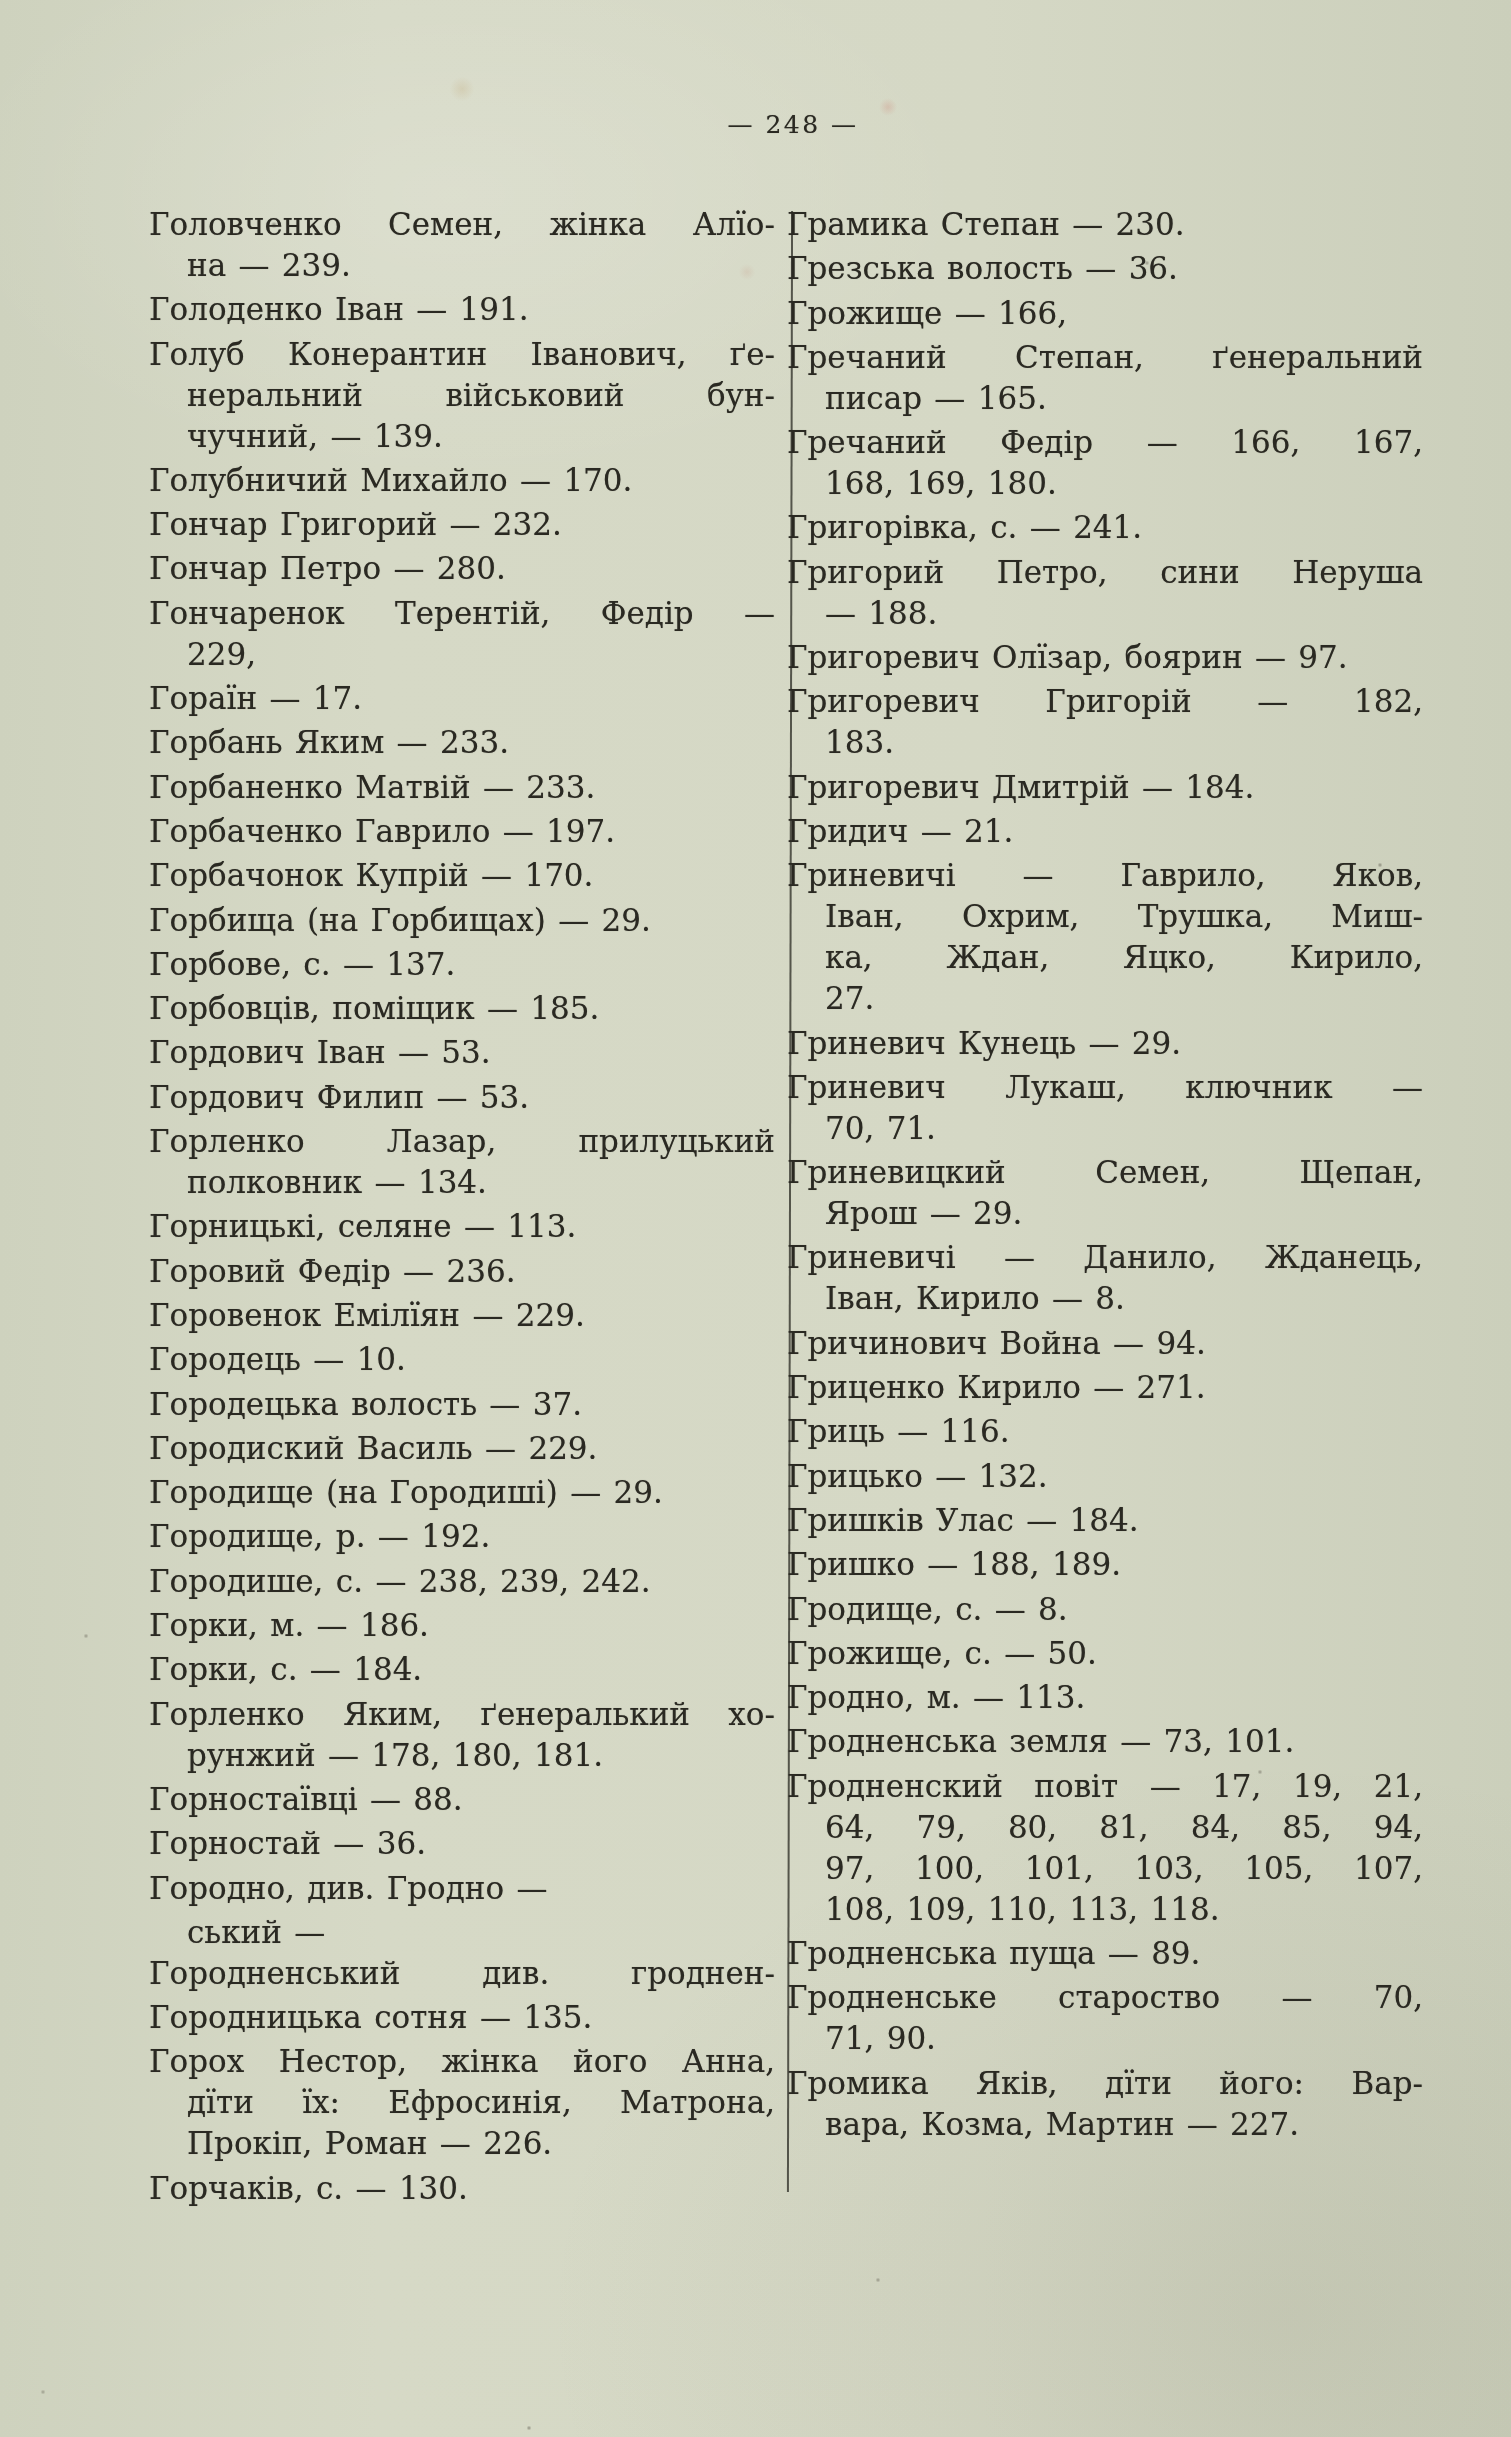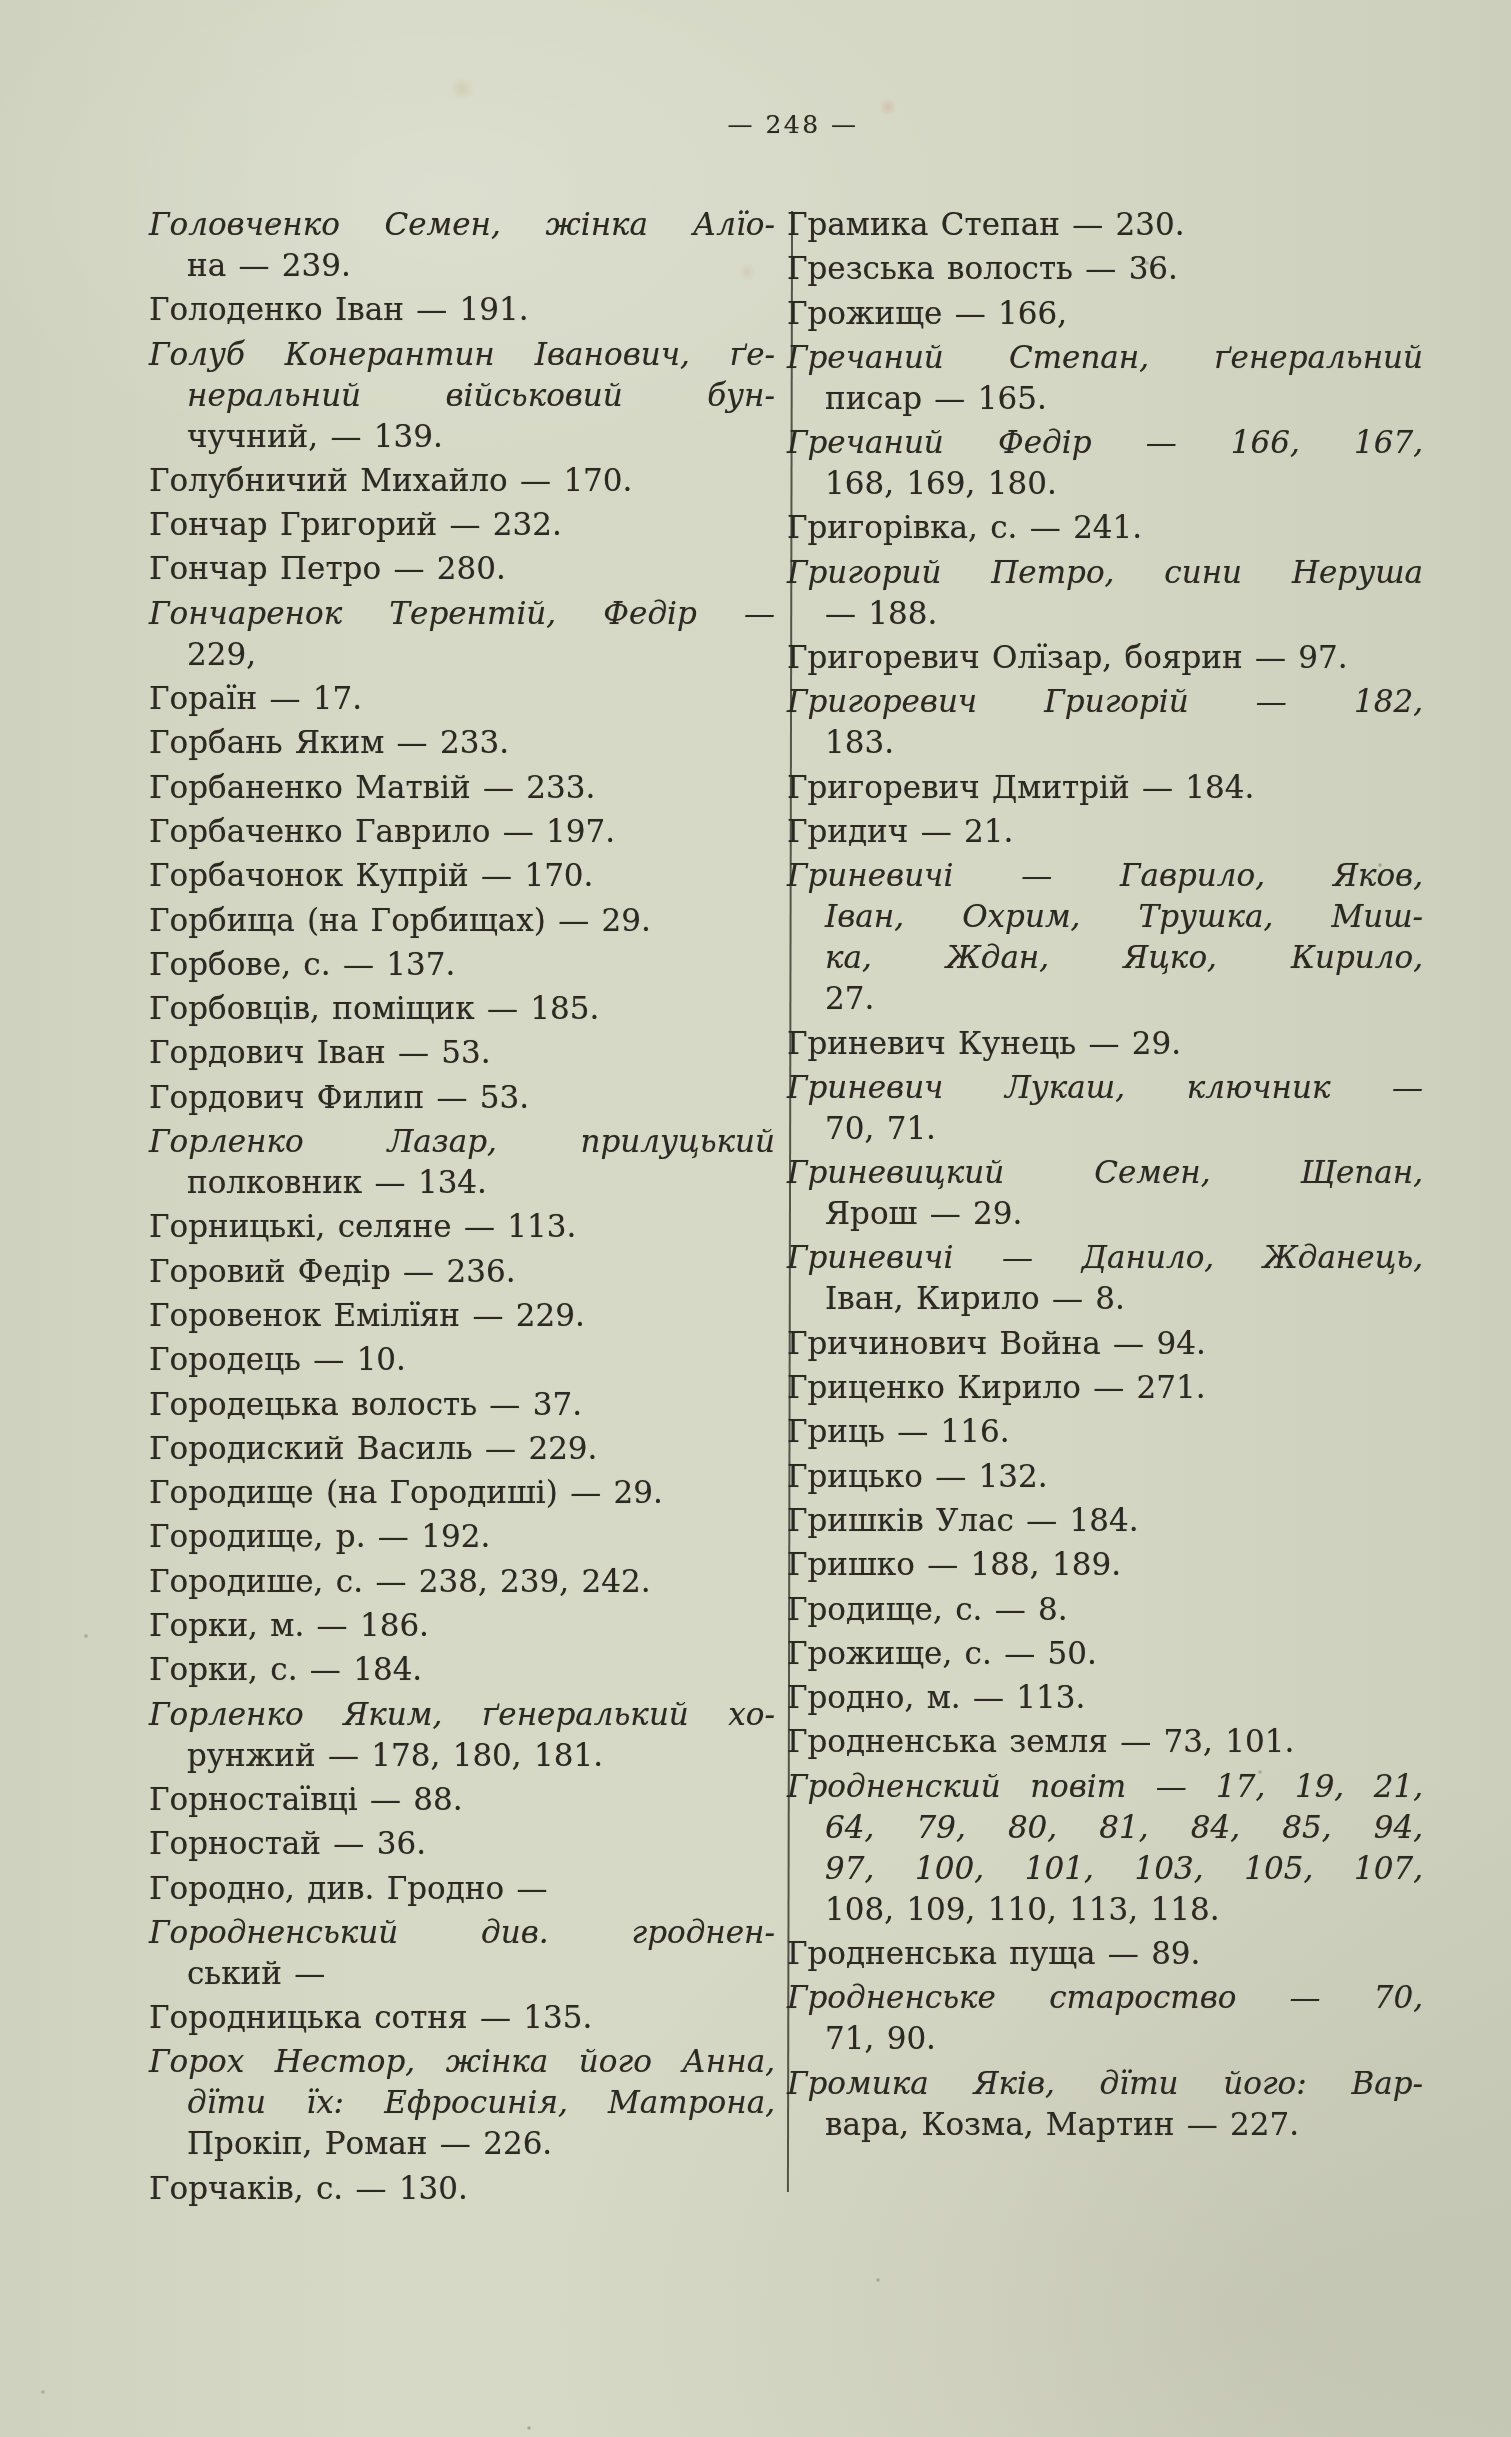--- a/index.html
+++ b/index.html
@@ -50,21 +50,21 @@
   }
   .column { position: absolute; top: 204px; }
   .column-left  { left: 149px; width: 626px; }
   .column-right { left: 787px; width: 636px; }
   .entry { margin: 0 0 3.3px 0; }
   .line {
     word-spacing: 2.5px;
     text-shadow: 0 0 0.8px rgba(42,41,34,.40);
   }
   .line.cont { padding-left: 38px; }
-  .line.full { text-align: justify; text-align-last: justify; font-style: italic; }
+  .line.full { text-align: justify; text-align-last: justify; }
 </style>
 </head>
 <body>
 
 <div class="page">
   <div class="page-number">— 248 —</div>
 
   <div class="column column-left" id="col-left">
       <div class="entry">
         <div class="line full">Головченко Семен, жінка Алїо-</div>
@@ -165,22 +165,22 @@
       <div class="entry">
         <div class="line">Горностаївці — 88.</div>
       </div>
       <div class="entry">
         <div class="line">Горностай — 36.</div>
       </div>
       <div class="entry">
         <div class="line">Городно, див. Гродно —</div>
       </div>
       <div class="entry">
+        <div class="line cont">ський —</div>
         <div class="line full">Городненський див. гроднен-</div>
-        <div class="line cont">ський —</div>
       </div>
       <div class="entry">
         <div class="line">Городницька сотня — 135.</div>
       </div>
       <div class="entry">
         <div class="line full">Горох Нестор, жінка його Анна,</div>
         <div class="line cont full">дїти їх: Ефросинія, Матрона,</div>
         <div class="line cont">Прокіп, Роман — 226.</div>
       </div>
       <div class="entry">

